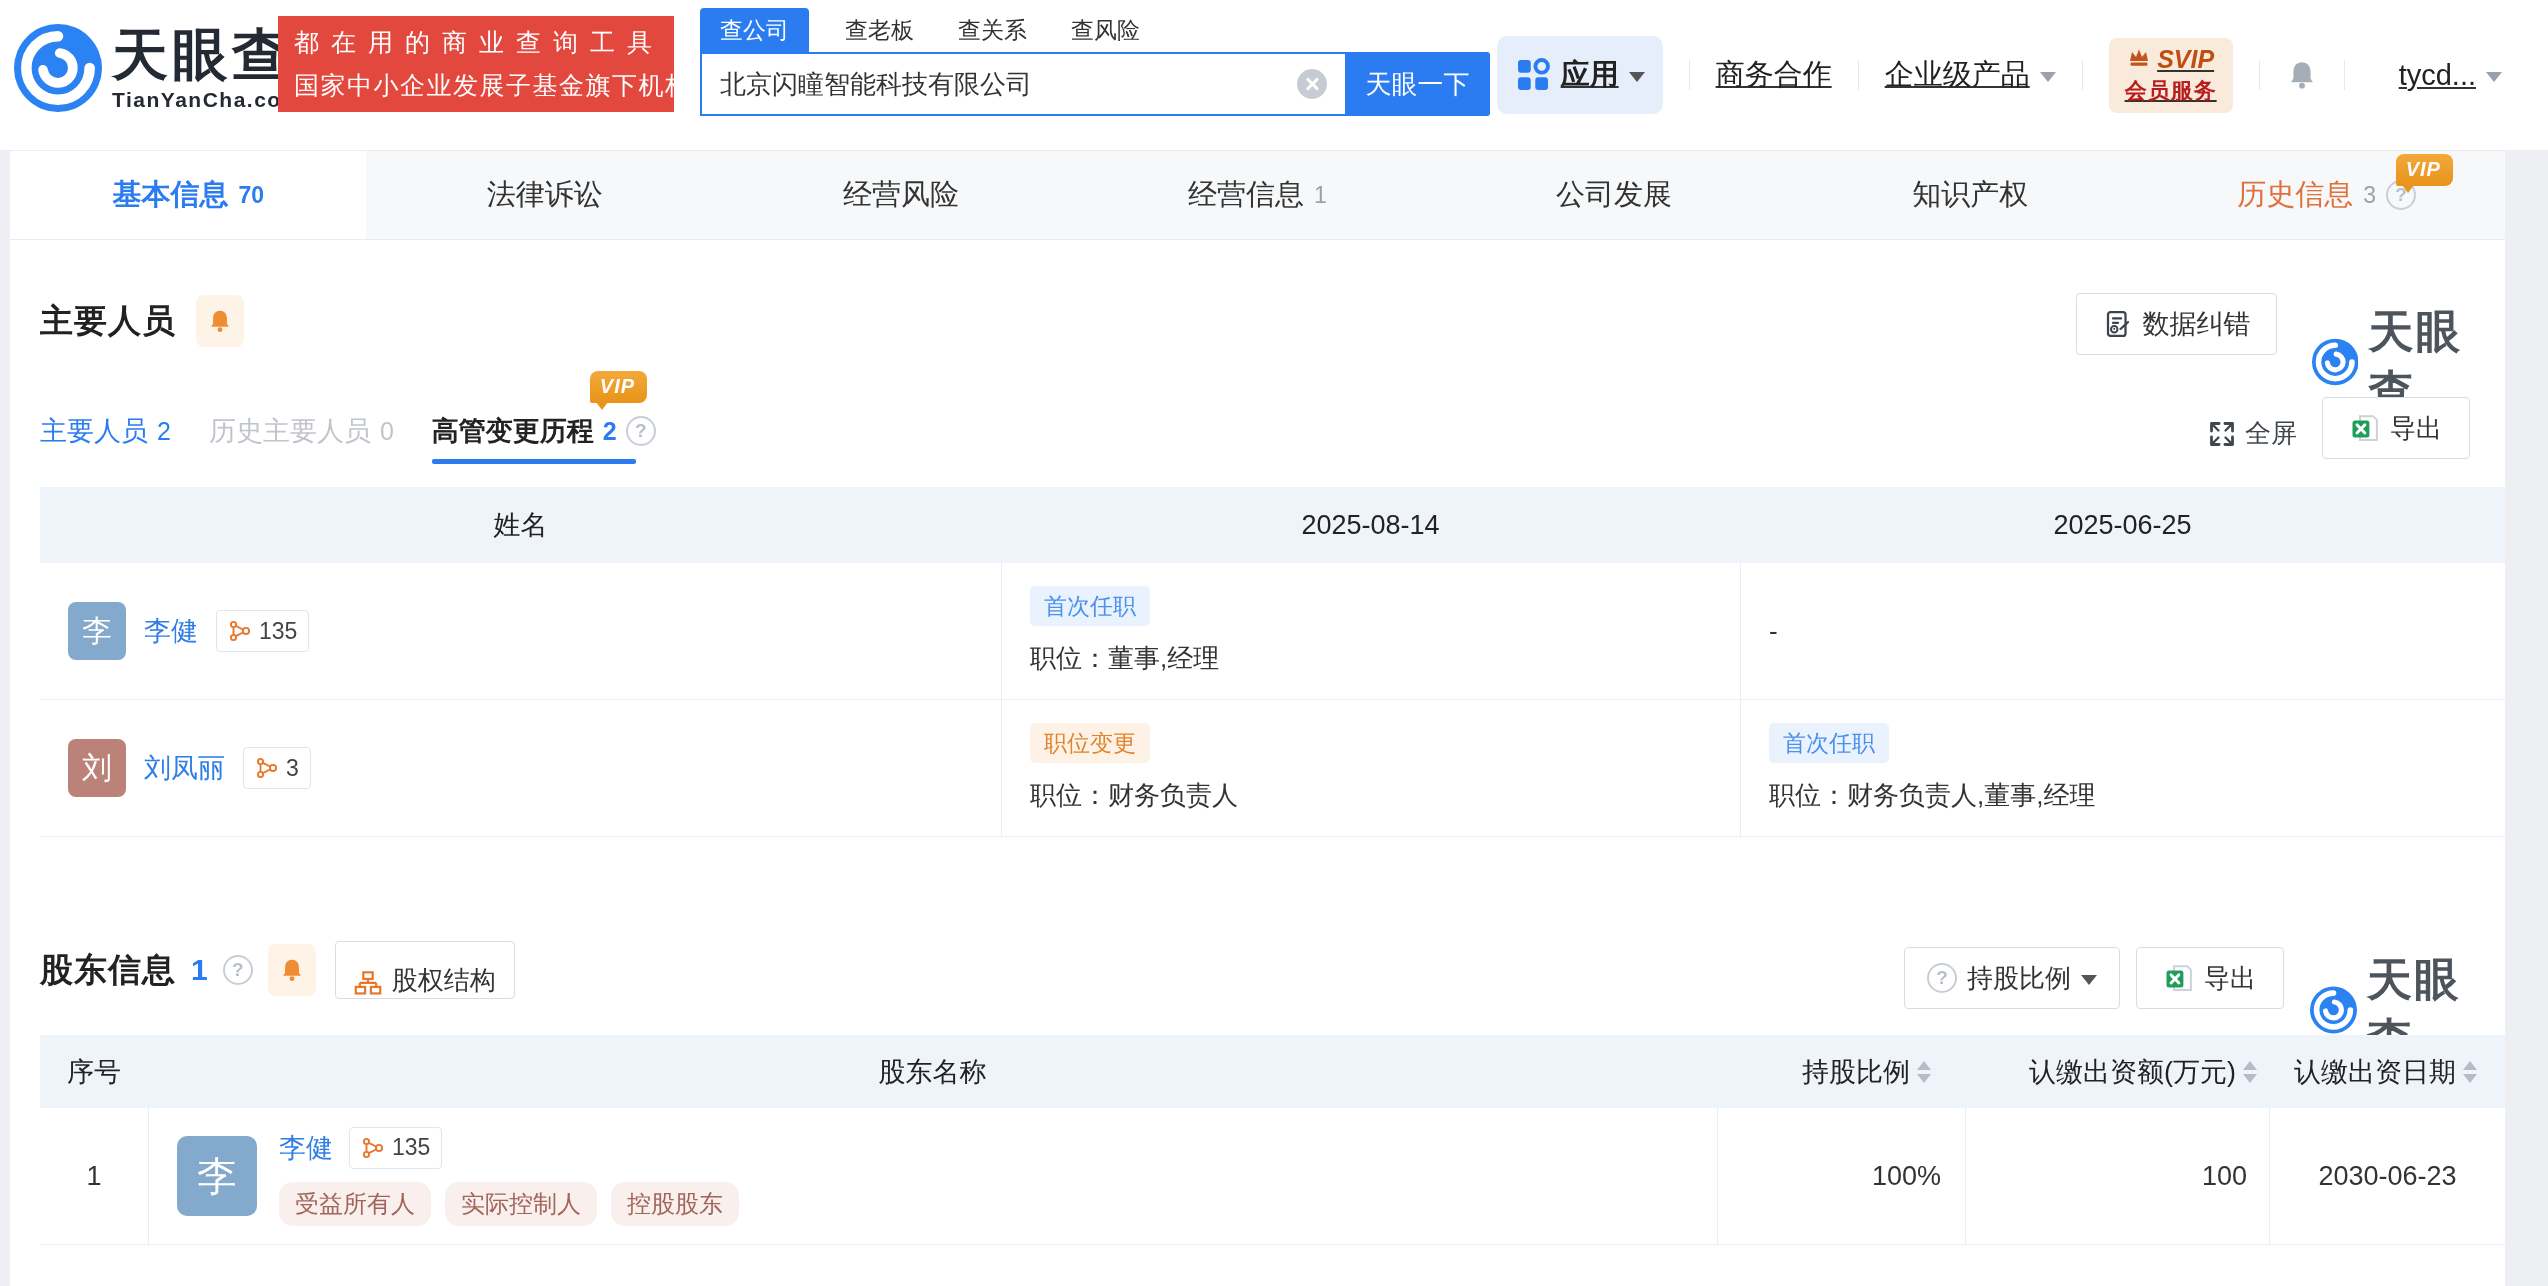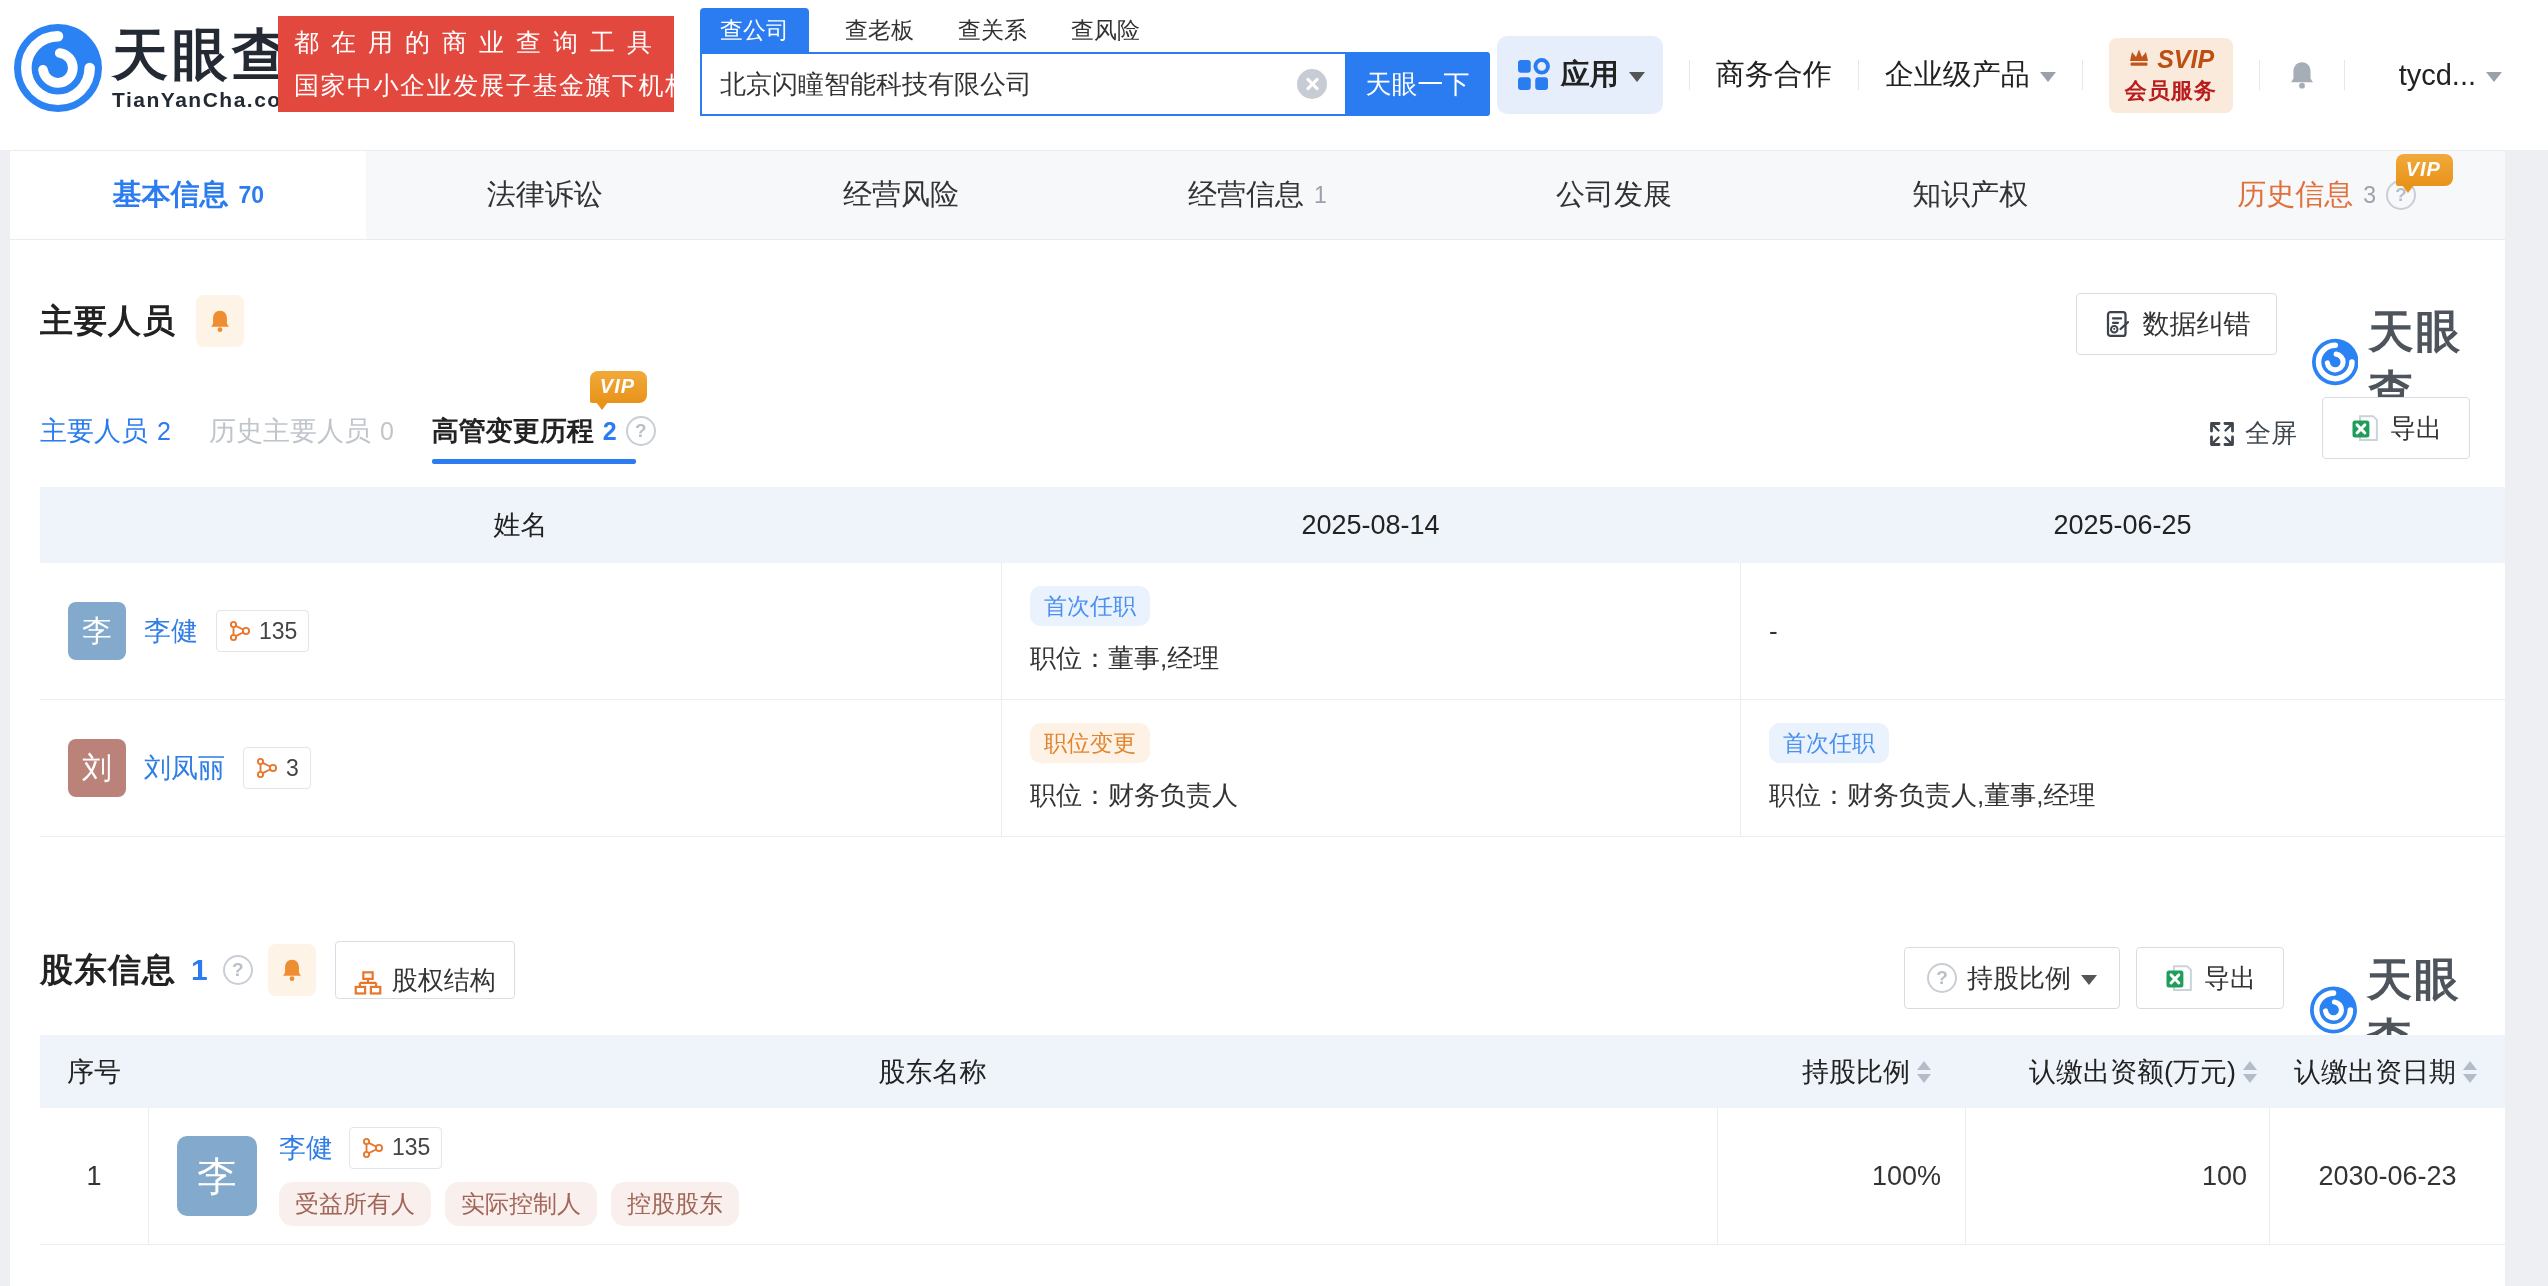--- a/index.html
+++ b/index.html
@@ -24,21 +24,21 @@
   .stab.active { background:#2b7cf0; color:#fff; border-radius:4px 4px 0 0; padding:0 20px; }
   .search-box { display:flex; height:64px; }
   .search-input-wrap { position:relative; width:645px; height:64px; }
   .search-input { width:645px; height:64px; border:2px solid #2b7cf0; border-right:none; font-size:26px; color:#333; padding:0 64px 0 18px; outline:none; font-family:inherit; background:#fff; }
   .clear-icon { position:absolute; right:18px; top:17px; width:30px; height:30px; border-radius:50%; background:#c7ccd4; cursor:pointer; }
   .clear-icon::before, .clear-icon::after { content:""; position:absolute; left:14px; top:7px; width:3px; height:16px; background:#fff; border-radius:2px; }
   .clear-icon::before { transform:rotate(45deg); }
   .clear-icon::after { transform:rotate(-45deg); }
   .search-btn { width:145px; height:64px; background:#2b7cf0; color:#fff; font-size:26px; border:none; border-radius:0 3px 3px 0; cursor:pointer; font-family:inherit; }
 
-  .top-right { position:absolute; right:46px; top:36px; height:78px; display:flex; align-items:center; gap:26px; }
+  .top-right { position:absolute; right:46px; top:36px; height:78px; display:flex; align-items:center; gap:26px;text-decoration:underline; }
   .tr-sep { width:1px; height:30px; background:#e4e7ec; }
   .apps-block { background:#e7eefb; border-radius:10px; height:78px; display:flex; align-items:center; gap:10px; padding:0 18px; cursor:pointer; }
   .apps-grid { width:36px; height:36px; color:#2a7df0; }
   .tr-label { font-size:29px; color:#222; cursor:pointer; }
   .apps-label { font-weight:600; }
   .caret { width:0; height:0; border-left:8px solid transparent; border-right:8px solid transparent; border-top:10px solid #555; margin-top:4px; }
   .caret.gray { border-top-color:#9aa1ab; }
   .svip-badge { background:#faeadb; border-radius:8px; padding:7px 16px; text-align:center; cursor:pointer; }
   .svip-top { display:flex; align-items:center; justify-content:center; gap:6px; font-size:25px; font-style:italic; font-weight:800; color:#bd4f13; }
   .crown { width:24px; height:24px; color:#c2541c; }
@@ -107,21 +107,21 @@
   .td.change { flex-direction:column; justify-content:center; padding-left:28px; gap:15px; align-items:flex-start; }
   .avatar { border-radius:8px; color:#fff; display:flex; align-items:center; justify-content:center; flex:none; }
   .av-s { width:58px; height:58px; font-size:30px; }
   .av-b { width:80px; height:80px; font-size:40px; border-radius:10px; }
   .av-blue { background:#83a9cd; }
   .av-red { background:#bb827a; }
   .p-name { font-size:27px; color:#2f7de5; cursor:pointer; }
   .rel-badge { display:inline-flex; align-items:center; gap:7px; height:42px; padding:0 11px; border:1px solid #e1e6ec; border-radius:4px; background:#fff; cursor:pointer; }
   .rel-ico { width:24px; height:24px; color:#e8772e; }
   .rel-count { font-size:23px; color:#444; }
-  .chip { display:inline-flex; align-items:center; height:40px; padding:0 14px; font-size:23px; border-radius:11px; }
+  .chip { display:inline-flex; align-items:center; height:40px; padding:0 14px; font-size:23px; border-radius:5px; }
   .chip.blue { background:#e9f2fd; color:#4a90ee; }
   .chip.orange { background:#fdf2e5; color:#e1842f; }
   .pos-text { font-size:26px; color:#333; }
   .dash-cell { align-items:center; padding-left:28px; font-size:26px; color:#333; }
 
   
   .sec2-head { position:absolute; left:30px; top:697px; height:66px; display:flex; align-items:center; gap:15px; }
   .h-count { font-size:30px; font-weight:700; color:#2b7cf0; }
   .equity-btn { height:58px; padding:0 18px; font-size:26px; margin-left:4px;align-items:flex-end; }
   .org-ico { width:28px; height:28px; color:#e8772e; }

